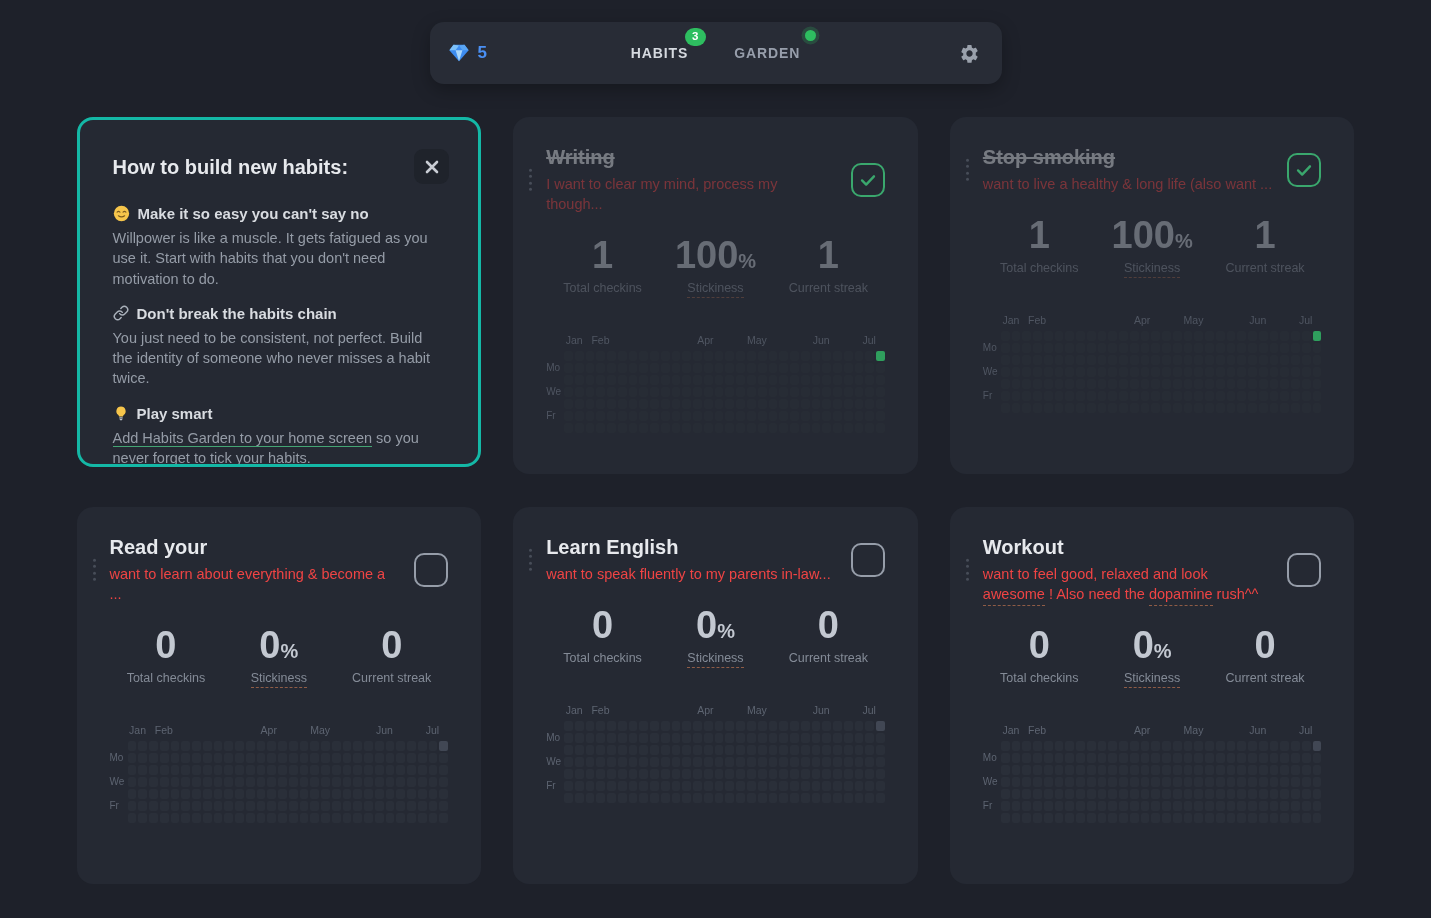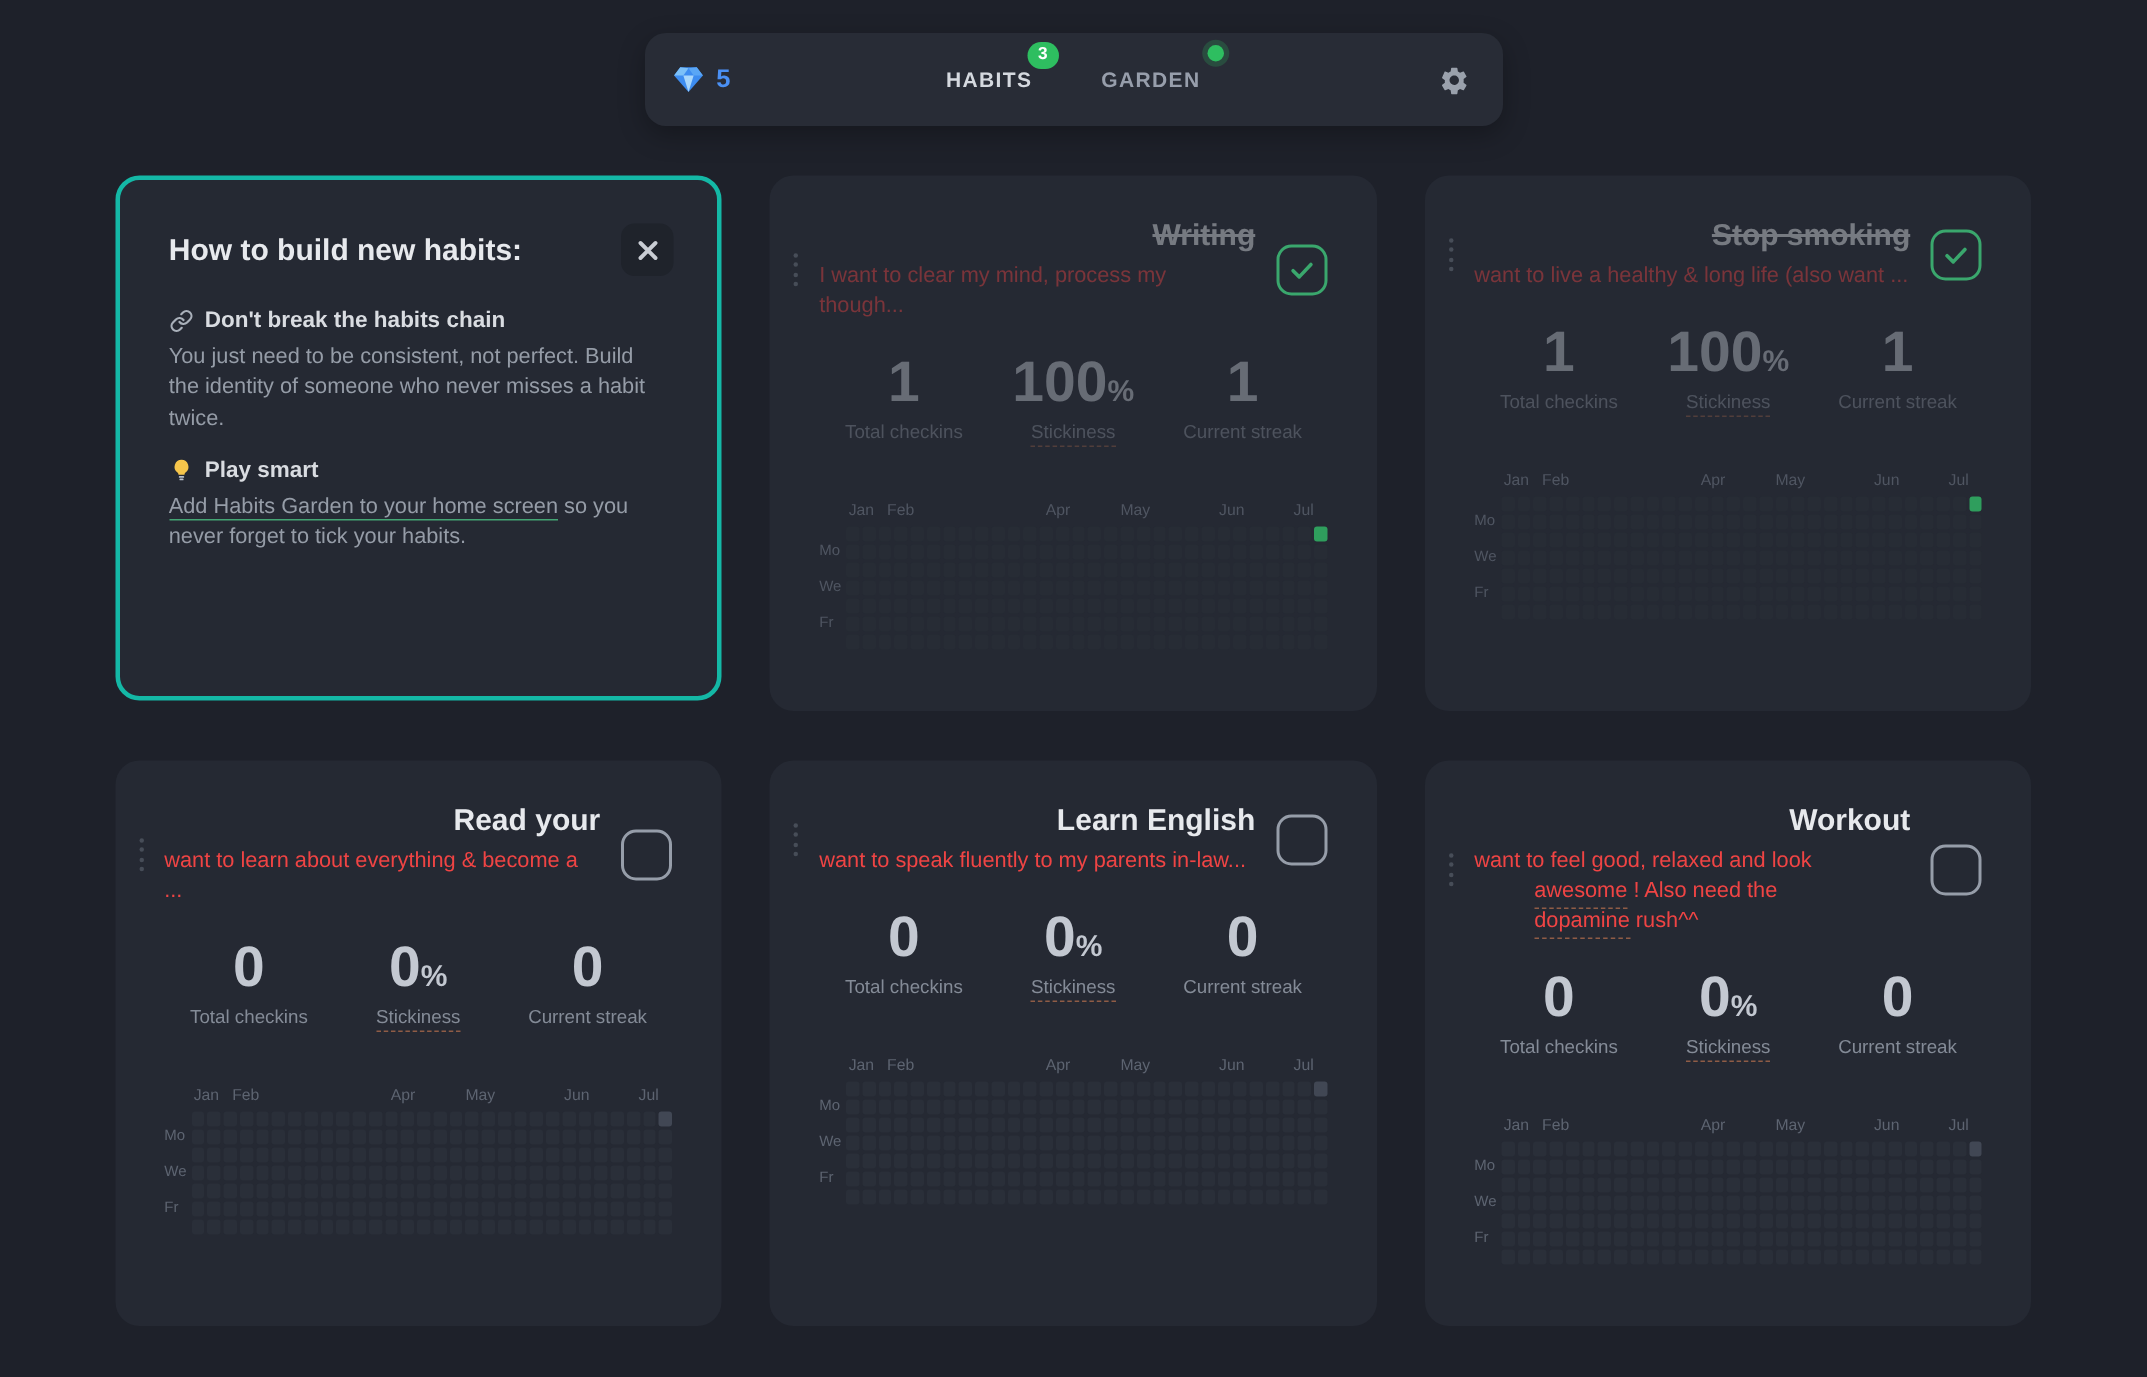--- a/index.html
+++ b/index.html
@@ -64,23 +64,23 @@
 
   
   .habit-card { padding:28px 33px 0 33px; }
   .habit-header { position:relative; display:flex; align-items:center; }
   .habit-text { flex:1; min-width:0; padding-right:14px; }
   .drag-handle {
     position:absolute; left:-19px; top:50%; transform:translateY(-50%);
     display:flex; flex-direction:column; gap:3.5px; cursor:grab; padding:2px;
   }
   .drag-handle i { width:3px; height:3px; border-radius:50%; background:#474d58; }
-  .habit-title { font-size:20px; font-weight:700; color:#e7e9ed; line-height:1.2; white-space:nowrap;text-align:right; }
+  .habit-title { font-size:20px; font-weight:700; color:#e7e9ed; line-height:1.2; white-space:nowrap; }
   .habit-desc { font-size:14.5px; color:#ef4444; margin-top:5px; line-height:1.38; }
-  .dashed { border-bottom:1.5px dashed #8f5c46; padding-bottom:3px;margin-left:40px; }
+  .dashed { border-bottom:1.5px dashed #8f5c46; padding-bottom:3px; }
   .checkbox {
     flex:0 0 auto; width:34px; height:34px; border-radius:10px;
     background:transparent; border:2px solid #969da9; cursor:pointer;
     display:flex; align-items:center; justify-content:center; color:#3aa76d;
   }
   .checkbox svg { display:none; }
   .completed .checkbox { border-color:#3aa76d; }
   .completed .checkbox svg { display:block; }
   .completed .habit-title { text-decoration:line-through; }
   .completed .habit-text, .completed .stats { opacity:.42; }
@@ -145,20 +145,30 @@
 <main class="cards-grid">
 
   <section class="card info-card">
     <h1 class="info-title">How to build new habits:</h1>
     <button class="close-btn">
       <svg width="16" height="16" viewBox="0 0 16 16">
         <path d="M3 3l10 10M13 3L3 13" stroke="#c9cdd4" stroke-width="2.6" stroke-linecap="round"></path>
       </svg>
     </button>
 
+    <div class="info-section">
+      <div class="info-head">
+        <svg width="17" height="17" viewBox="0 0 20 20">
+          <circle cx="10" cy="10" r="9" fill="#f6c54b"></circle>
+          <path d="M4.8 8.3q1.7-1.6 3.4 0M11.8 8.3q1.7-1.6 3.4 0M6.3 12.6q3.7 2.8 7.4 0" stroke="#7a5a1e" stroke-width="1.3" fill="none" stroke-linecap="round"></path>
+        </svg>
+        <span>Make it so easy you can't say no</span>
+      </div>
+      <p class="info-body">Willpower is like a muscle. It gets fatigued as you use it. Start with habits that you don't need motivation to do.</p>
+    </div>
 
     <div class="info-section">
       <div class="info-head">
         <svg width="16" height="16" viewBox="0 0 24 24" fill="none" stroke="#a9b0ba" stroke-width="2.2" stroke-linecap="round">
           <path d="M10 13a5 5 0 0 0 7.54.54l3-3a5 5 0 0 0-7.07-7.07l-1.72 1.71"></path>
           <path d="M14 11a5 5 0 0 0-7.54-.54l-3 3a5 5 0 0 0 7.07 7.07l1.71-1.71"></path>
         </svg>
         <span>Don't break the habits chain</span>
       </div>
       <p class="info-body">You just need to be consistent, not perfect. Build the identity of someone who never misses a habit twice.</p>

